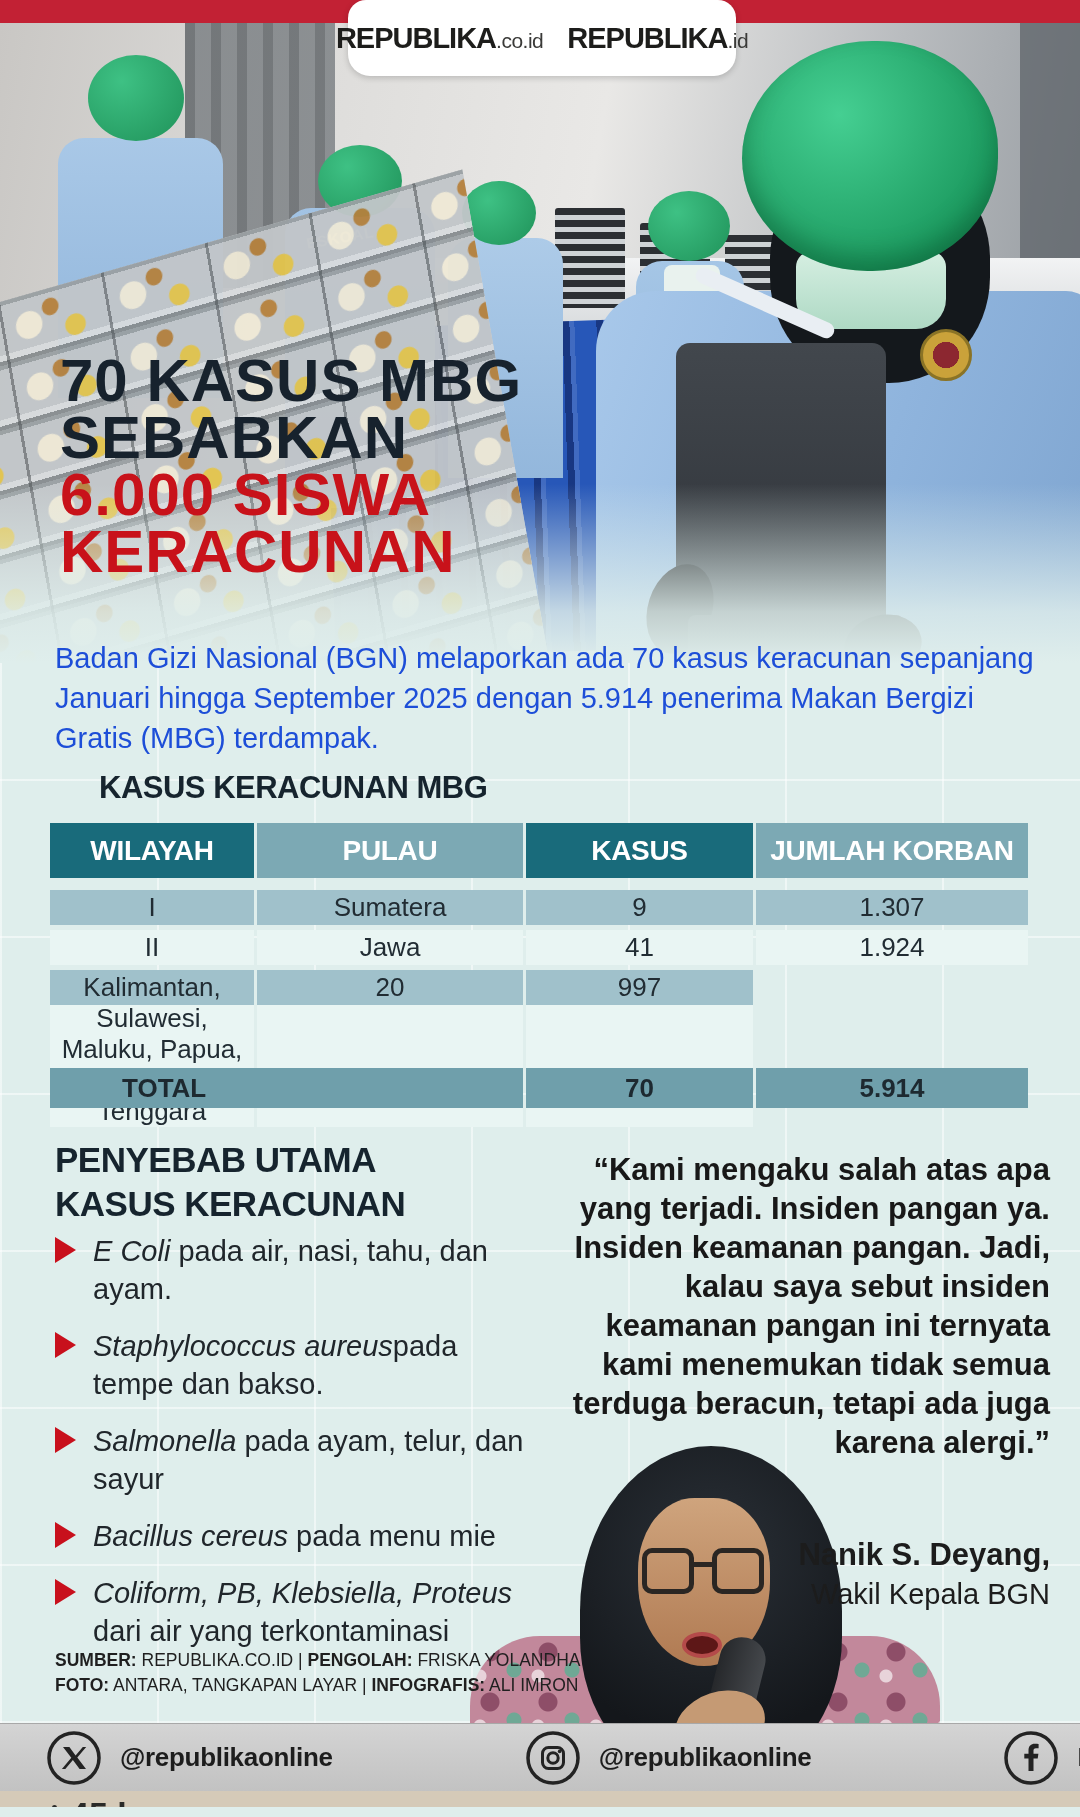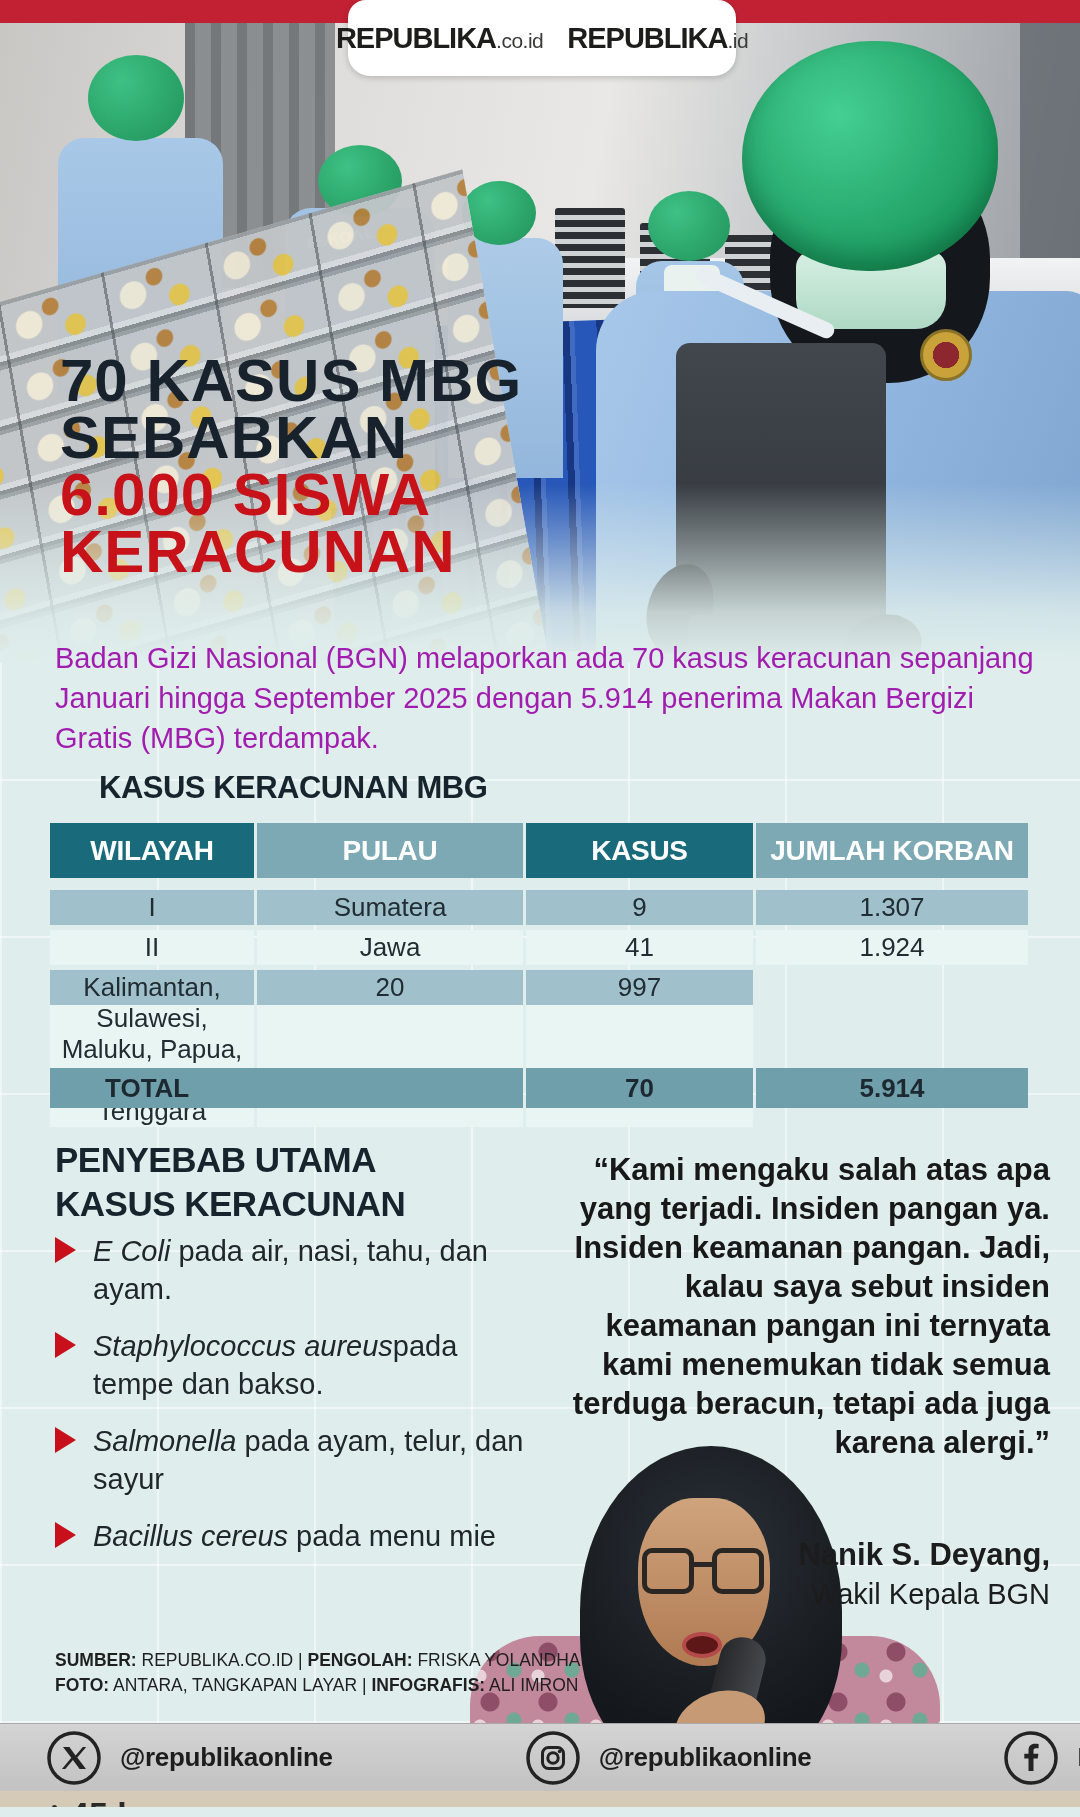--- a/index.html
+++ b/index.html
@@ -85,41 +85,41 @@
   .title .red  { color:#c8121a; }
 
   
   .grid-bg { position:absolute; left:0; top:600px; width:1080px; height:1123px; z-index:0;
              background:
                repeating-linear-gradient(90deg, rgba(255,255,255,.5) 0 2px, rgba(0,0,0,0) 2px 157px),
                repeating-linear-gradient(0deg,  rgba(255,255,255,.5) 0 2px, rgba(0,0,0,0) 2px 157px); }
 
   
   .intro { position:absolute; left:55px; top:638px; width:980px; z-index:3;
-           font-size:29px; line-height:40px; color:#a21caf; }
+           font-size:29px; line-height:40px; color:#1d4ed8; }
 
   
   .table-title { position:absolute; left:55px; top:770px; z-index:3; font-size:31px; font-weight:bold; color:#16242e; letter-spacing:-0.5px;margin-left:44px; }
   .ktable { position:absolute; left:50px; top:823px; width:978px; z-index:3; font-size:26px; color:#212c33; }
   .trow { display:grid; grid-template-columns:204px 266px 227px 272px; column-gap:3px; }
   .trow.merged { grid-template-columns:473px 227px 272px; }
   .cell { display:flex; align-items:center; justify-content:center; text-align:center; }
   .head-row { height:55px; margin-bottom:12px; }
   .head-row .cell { font-weight:bold; color:#fff; font-size:28px; letter-spacing:-0.3px; }
   .hc-dark  { background:#196b7b; }
   .hc-light { background:#7ca9b4; }
   .r1, .r2 { height:35px; margin-bottom:5px; }
   .r1 .cell { background:#a0c1cb; }
   .r2 .cell { background:#e9f5f3; }
   .r3 { height:93px; margin-bottom:5px; }
   .r3 .cell { align-items:flex-start; line-height:31px; padding-top:2px;
               background:linear-gradient(#a0c1cb 0 35px, #e9f5f3 35px); }
   .total-row { height:40px; }
   .total-row .cell { background:#6f9fab; font-weight:bold; color:#1d2930; }
-  .total-label { justify-content:flex-start; padding-left:55px; }
+  .total-label { justify-content:flex-start; padding-left:72px; }
 
   
   .penyebab-h { position:absolute; left:55px; top:1138px; z-index:3; font-size:35px; font-weight:bold; color:#16242e; line-height:44px; letter-spacing:-0.5px; }
   .bullets { position:absolute; left:55px; top:1232px; width:475px; z-index:3; }
   .bullet { display:flex; margin-bottom:19px; }
   .tri { flex:0 0 38px; margin-top:5px; width:0; height:0;
          border-left:21px solid #c8101c; border-top:13px solid rgba(0,0,0,0); border-bottom:13px solid rgba(0,0,0,0); }
   .btext { font-size:29px; line-height:38px; color:#20262b; }
   .btext em { font-style:italic; }
 
@@ -286,20 +286,24 @@
     <span class="btext"><em>Staphylococcus aureus</em><span>pada tempe dan bakso.</span></span>
   </div>
   <div class="bullet">
     <span class="tri"></span>
     <span class="btext"><em>Salmonella</em><span> pada ayam, telur, dan sayur</span></span>
   </div>
   <div class="bullet">
     <span class="tri"></span>
     <span class="btext"><em>Bacillus cereus</em><span> pada menu mie</span></span>
   </div>
+  <div class="bullet">
+    <span class="tri"></span>
+    <span class="btext"><em>Coliform, PB, Klebsiella, Proteus</em><span> dari air yang terkontaminasi</span></span>
+  </div>
 </div>
 
 <div class="quote">“Kami mengaku salah atas apa yang terjadi. Insiden pangan ya. Insiden keamanan pangan. Jadi, kalau saya sebut insiden keamanan pangan ini ternyata kami menemukan tidak semua terduga beracun, tetapi ada juga karena alergi.”</div>
 
 <div class="nanik">
   <div class="nk-batik"></div>
   <div class="nk-hijab"></div>
   <div class="nk-face"></div>
   <div class="nk-glass g1"></div>
   <div class="nk-glass g2"></div>

